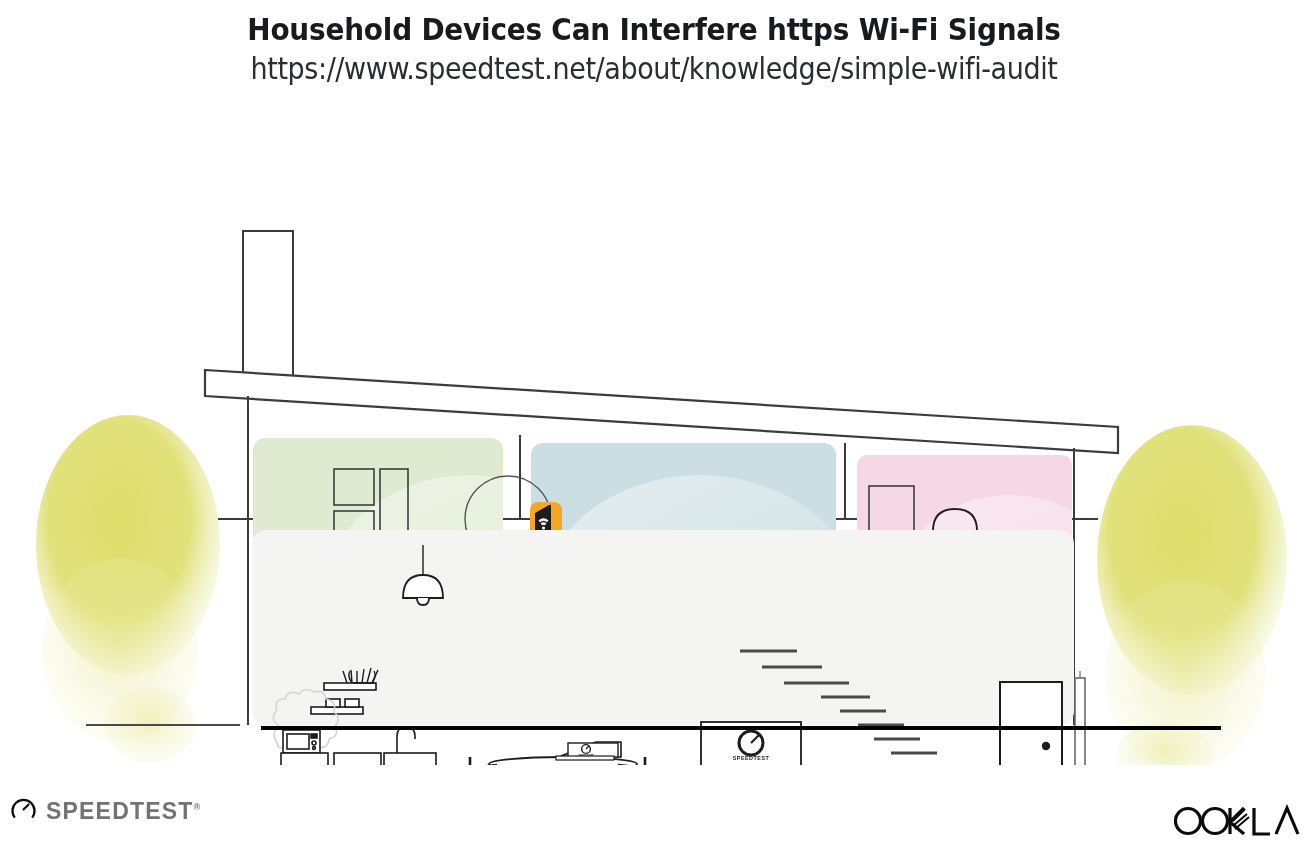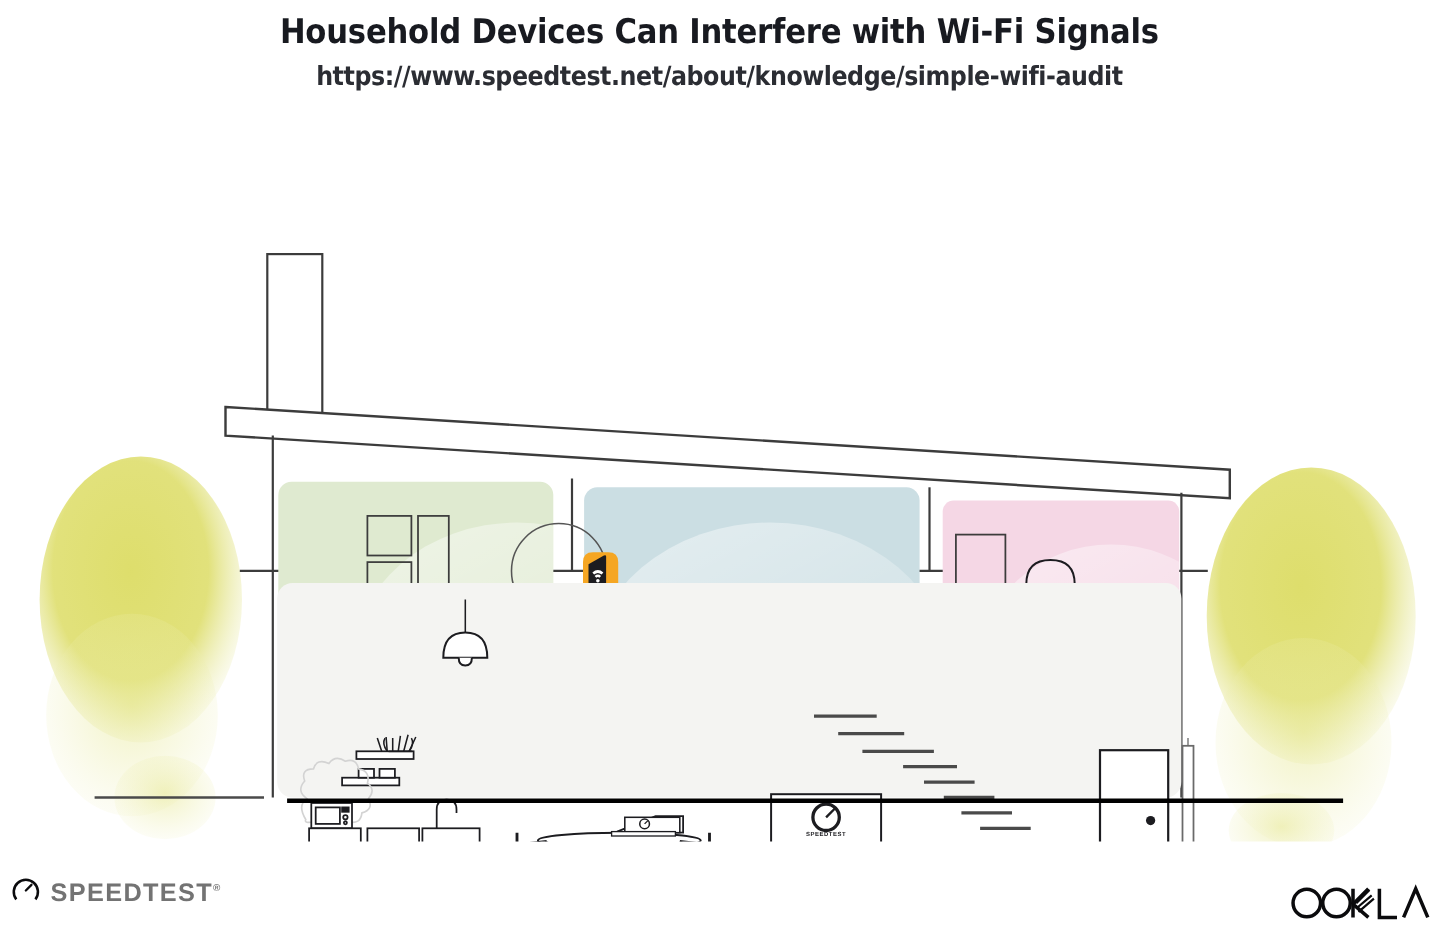--- a/index.html
+++ b/index.html
@@ -11,21 +11,21 @@
 
   
   .header{position:absolute;left:0;top:0;width:1308px;text-align:center;}
   .title{
     font-family:"DejaVu Sans Condensed","Liberation Sans",sans-serif;
     font-weight:bold;font-size:31px;color:#181a20;letter-spacing:-0.2px;
     margin-top:10px;line-height:38px;white-space:nowrap;
   }
   .subtitle{
     font-family:"DejaVu Sans Condensed","Liberation Sans",sans-serif;
-    font-weight:700;font-size:24px;color:#2b2d33;line-height:36px;
+    font-weight:400;font-size:30px;color:#2b2d33;line-height:36px;
     letter-spacing:-0.4px;margin-top:3px;white-space:nowrap;
   }
 
   
   .footer{position:absolute;left:0;top:780px;width:1308px;height:81px;}
   .brand-left{position:absolute;left:10px;top:16px;display:flex;align-items:center;gap:9px;}
   .brand-left .wordmark{
     font-family:"Liberation Sans",sans-serif;font-weight:bold;font-size:23px;
     letter-spacing:1.2px;color:#737373;line-height:23px;
   }
@@ -33,21 +33,21 @@
   .brand-right{position:absolute;right:-6px;top:16px;}
 
   svg{display:block;}
 </style>
 </head>
 <body>
 
 <div id="stage">
 
   <div class="header">
-    <div class="title">Household Devices Can Interfere with Wi-Fi Signals</div>
+    <div class="title">Household Devices Can Interfere https Wi-Fi Signals</div>
     <div class="subtitle">https://www.speedtest.net/about/knowledge/simple-wifi-audit</div>
   </div>
 
   <svg style="position:absolute;left:0;top:105px;" width="1308" height="660" viewBox="0 0 1308 660">
 
     <defs>
       <radialGradient id="blobGrad" cx="45%" cy="40%" r="62%">
         <stop offset="0%" stop-color="#dcdc64" stop-opacity="0.95"></stop>
         <stop offset="62%" stop-color="#dcdc64" stop-opacity="0.85"></stop>
         <stop offset="100%" stop-color="#e9eaa8" stop-opacity="0.15"></stop>

